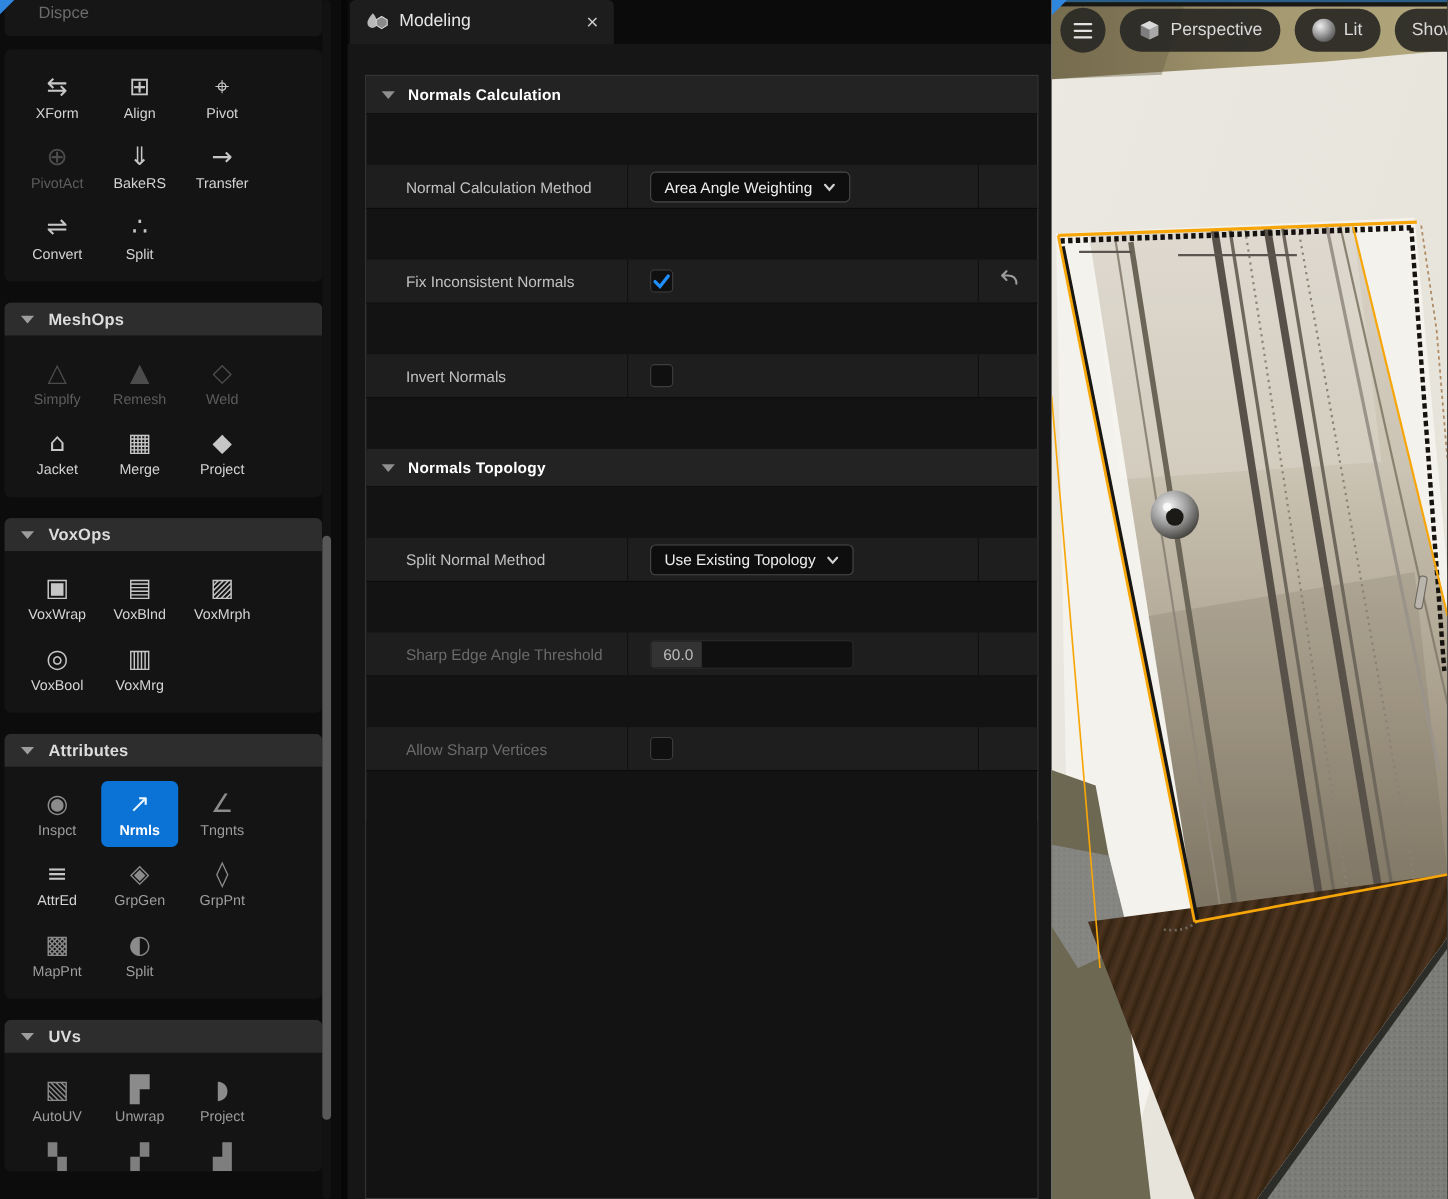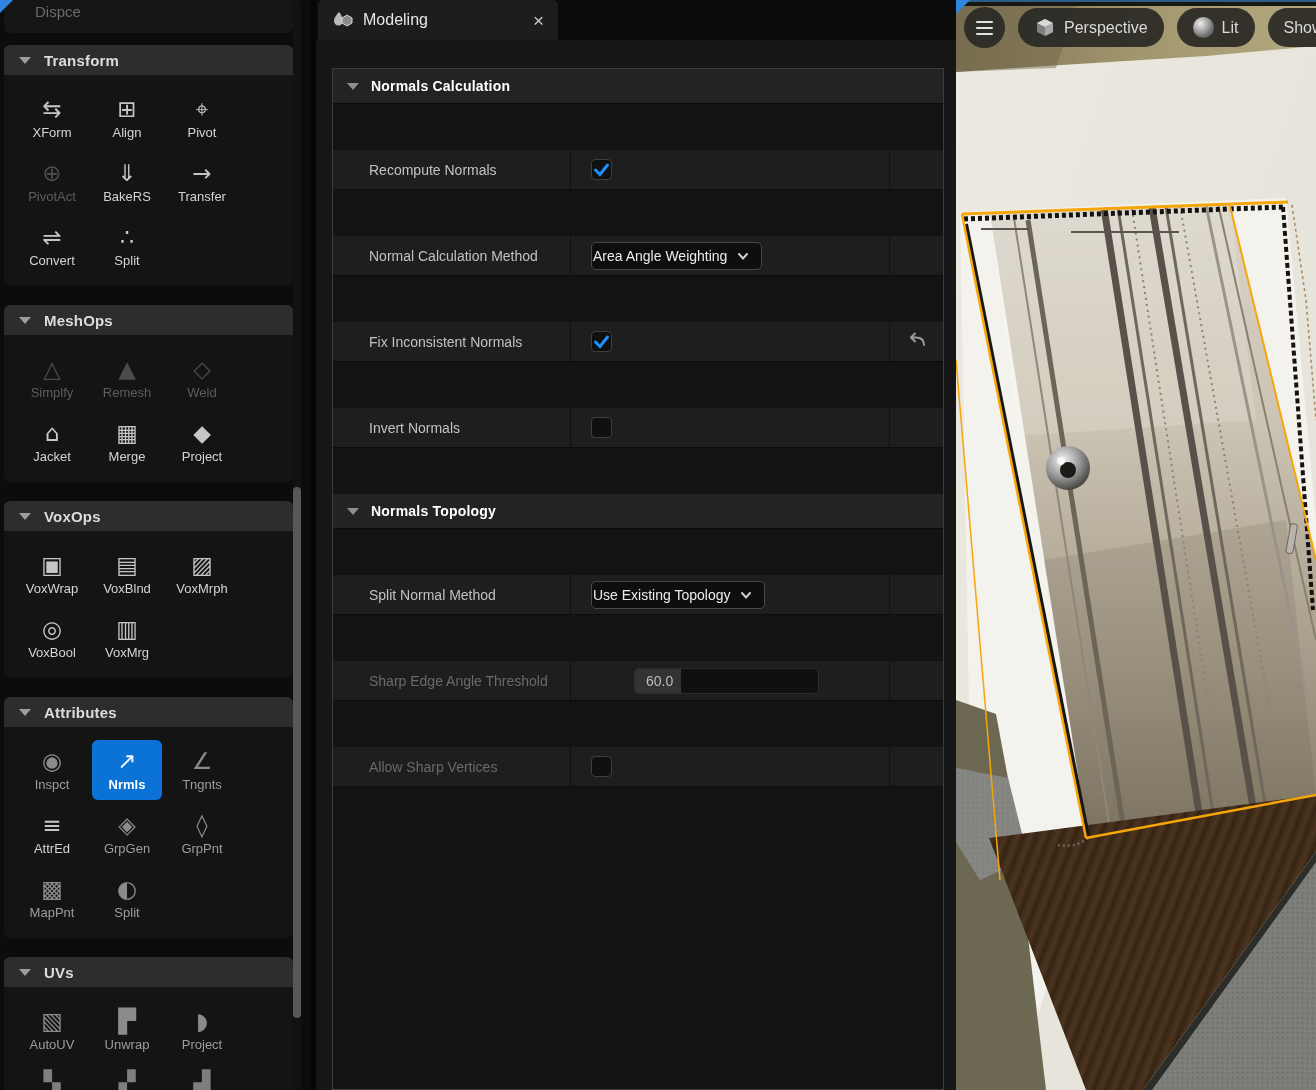--- a/index.html
+++ b/index.html
@@ -47,23 +47,23 @@
   .phead .tri-down { border-top-color:#8f8f8f; border-left-width:6px; border-right-width:6px; }
   .phead span { color:#ffffff; font-size:14px; font-weight:700; letter-spacing:.2px; }
   .prow { height:40px; display:flex; border-bottom:1px solid #0c0c0c; background:#1e1e1e; }
   .plabel { width:238px; border-right:1px solid #111111; display:flex; align-items:center; padding-left:36px; }
   .plabel span { color:#c2c2c2; font-size:14px; }
   .prow.disabled .plabel span { color:#6a6a6a; }
   .pvalue { width:319px; border-right:1px solid #111111; display:flex; align-items:center; padding-left:20px; }
   .preset { flex:1; display:flex; align-items:center; justify-content:center; }
   .pfill { flex:1; background:#131313; }
   .cb { width:21px; height:21px; background:#101010; border:1px solid #3e3e3e; border-radius:4px; display:flex; align-items:center; justify-content:center; cursor:pointer; }
-  .dd { height:28px; background:#0e0e0e; border:1px solid #484848; border-radius:5px; display:flex; align-items:center; gap:8px; padding:0 10px 0 1px; cursor:pointer; }
+  .dd { height:28px; background:#0e0e0e; border:1px solid #484848; border-radius:5px; display:flex; align-items:center; gap:8px; padding:0 10px 0 12px; cursor:pointer; }
   .dd span { color:#ececec; font-size:14px; }
-  .spin { position:relative; width:185px; height:26px; background:#101010; border:1px solid #2c2c2c; border-radius:4px; overflow:hidden; cursor:ew-resize;margin-left:43px; }
+  .spin { position:relative; width:185px; height:26px; background:#101010; border:1px solid #2c2c2c; border-radius:4px; overflow:hidden; cursor:ew-resize; }
   .spin .fill { position:absolute; left:0; top:0; bottom:0; width:46px; background:#333333; }
   .spin span { position:absolute; left:11px; top:4px; color:#bdbdbd; font-size:14px; }
 
   
   #viewport { position:relative; width:360px; height:1090px; flex:none; overflow:hidden; background:#e9e6df; }
   #scene { position:absolute; inset:0; display:block; }
   .vp-topline { position:absolute; top:0; left:0; right:0; height:2px; background:#2a5d88; z-index:5; }
   .vp-corner { position:absolute; top:0; left:0; width:0; height:0; border-top:14px solid #2f86de; border-right:14px solid transparent; z-index:6; }
   .vp-toolbar { position:absolute; top:7px; left:8px; right:-60px; display:flex; align-items:center; gap:13px; z-index:5; }
   .vp-menu-btn { width:41px; height:41px; border-radius:50%; background:rgba(42,41,37,.93); display:flex; flex-direction:column; align-items:center; justify-content:center; gap:4px; cursor:pointer; flex:none; }
@@ -78,24 +78,20 @@
 <div id="app">
   <div class="corner-tri"></div>
 
   <aside id="palette">
     <div class="pal-inner">
       <div class="pal-stub">
         <span>Dispce</span>
       </div>
       <div id="pal-sections">
           <div class="pal-section">
-            <div class="pal-head">
-              <span class="tri-down"></span>
-              <span class="pal-title">Transform</span>
-            </div>
             <div class="pal-grid">
               <div class="tool state-bright">
                 <span class="ticon">⇆</span>
                 <span class="tlabel">XForm</span>
               </div>
               <div class="tool state-bright">
                 <span class="ticon">⊞</span>
                 <span class="tlabel">Align</span>
               </div>
               <div class="tool state-bright">
@@ -265,33 +261,20 @@
         </svg>
         <span class="tab-label">Modeling</span>
         <span class="tab-close">×</span>
       </div>
     </div>
     <div id="props">
       <div id="prop-grid">
           <div class="phead">
             <span class="tri-down"></span>
             <span>Normals Calculation</span>
-          </div>
-          <div class="prow">
-            <div class="plabel">
-              <span>Recompute Normals</span>
-            </div>
-            <div class="pvalue">
-              <div class="cb">
-                <svg width="19" height="19" viewBox="0 0 19 19">
-                  <path d="M3.5 10 l4.5 4.5 L15.5 5" stroke="#1f8fff" stroke-width="3" fill="none" stroke-linecap="round"></path>
-                </svg>
-              </div>
-            </div>
-            <div class="preset"></div>
           </div>
           <div class="prow">
             <div class="plabel">
               <span>Normal Calculation Method</span>
             </div>
             <div class="pvalue">
               <div class="dd">
                 <span>Area Angle Weighting</span>
                 <svg width="16" height="16" viewBox="0 0 16 16">
                   <path d="M4 6 l4 4.5 4 -4.5" stroke="#cfcfcf" stroke-width="2" fill="none" stroke-linecap="round"></path>

